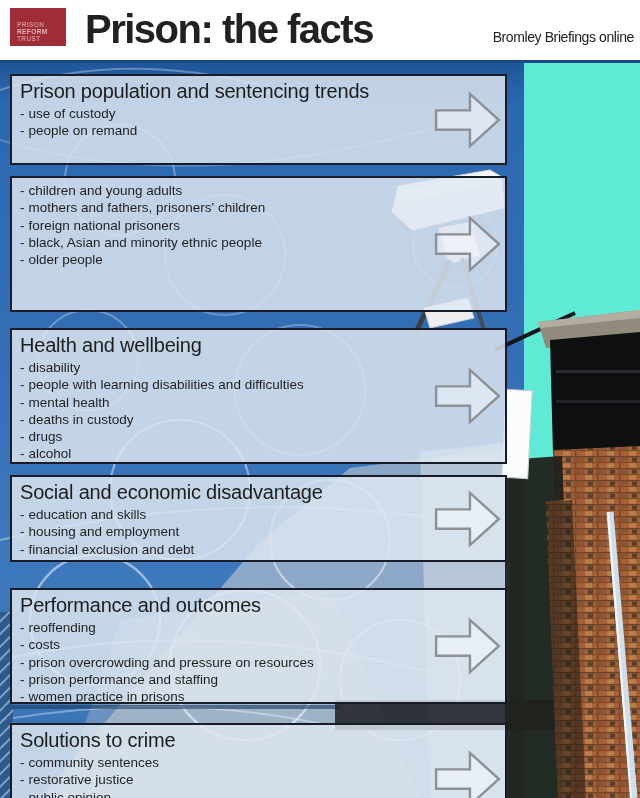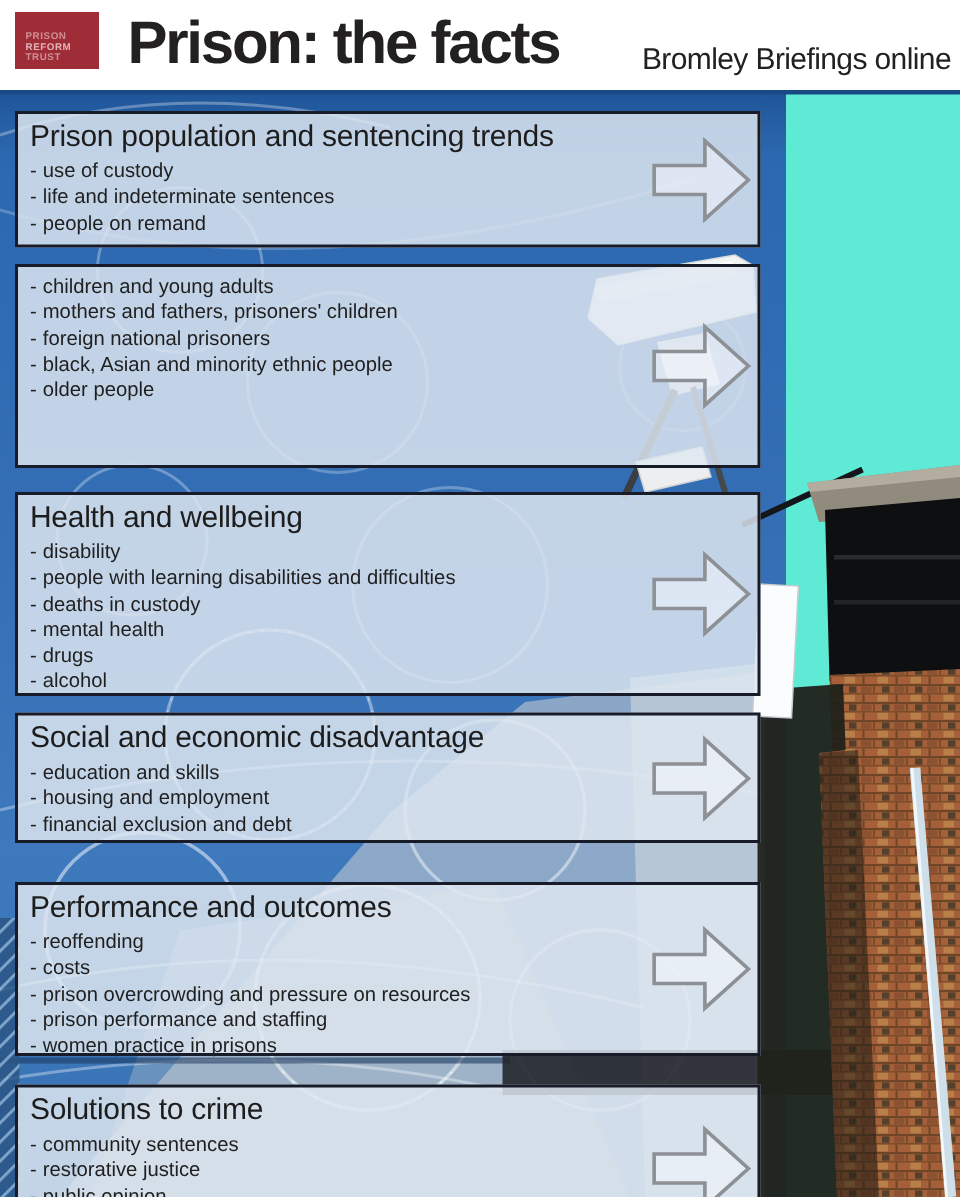--- a/index.html
+++ b/index.html
@@ -18,21 +18,21 @@
   }
   .logo span{display:block;font-size:6.5px;font-weight:bold;letter-spacing:.4px;color:#cf8e95;}
   .logo span.mid{color:#e2b3b8;}
   .page-title{
     position:absolute;left:85px;top:7px;margin:0;
     font-size:40px;font-weight:bold;letter-spacing:-1.5px;line-height:1.1;
     color:#232021;white-space:nowrap;
   }
   .page-subtitle{
     position:absolute;right:6px;top:29px;
-    font-size:20px;letter-spacing:-.4px;color:#232021;white-space:nowrap;
+    font-size:14px;letter-spacing:-.4px;color:#232021;white-space:nowrap;
   }
   
   .photo{
     position:absolute;top:60px;left:0;width:524px;height:738px;
     background:linear-gradient(180deg,#1f5598 0,#2c68b0 6%,#346fb6 40%,#3e79bd 68%,#3873b5 100%);
   }
   .photo > svg{position:absolute;top:0;left:0;}
   
   .sections{position:absolute;top:0;left:0;width:640px;height:738px;}
   .card{
@@ -159,21 +159,20 @@
       </g>
 
       <rect x="0" y="552" width="13" height="186" fill="url(#hatch)" opacity="0.85"></rect>
     </svg>
 
     <div class="sections">
   <section class="card">
     <h2 class="card-title">Prison population and sentencing trends</h2>
     <ul class="card-items">
             <li><span class="dash">-</span><span>use of custody</span></li>
-            <li><span class="dash">-</span><span>life and indeterminate sentences</span></li>
             <li><span class="dash">-</span><span>people on remand</span></li>
           </ul>
     <span class="arrow">
       <svg viewBox="0 0 70 60" aria-hidden="true">
         <polygon points="2,20 37,20 37,3 67,30 37,57 37,40 2,40"></polygon>
       </svg>
     </span>
   </section>
 
   <section class="card">
@@ -189,22 +188,22 @@
         <polygon points="2,20 37,20 37,3 67,30 37,57 37,40 2,40"></polygon>
       </svg>
     </span>
   </section>
 
   <section class="card">
     <h2 class="card-title">Health and wellbeing</h2>
     <ul class="card-items">
             <li><span class="dash">-</span><span>disability</span></li>
             <li><span class="dash">-</span><span>people with learning disabilities and difficulties</span></li>
+            <li><span class="dash">-</span><span>mental health</span></li>
             <li><span class="dash">-</span><span>deaths in custody</span></li>
-            <li><span class="dash">-</span><span>mental health</span></li>
             <li><span class="dash">-</span><span>drugs</span></li>
             <li><span class="dash">-</span><span>alcohol</span></li>
           </ul>
     <span class="arrow">
       <svg viewBox="0 0 70 60" aria-hidden="true">
         <polygon points="2,20 37,20 37,3 67,30 37,57 37,40 2,40"></polygon>
       </svg>
     </span>
   </section>
 

